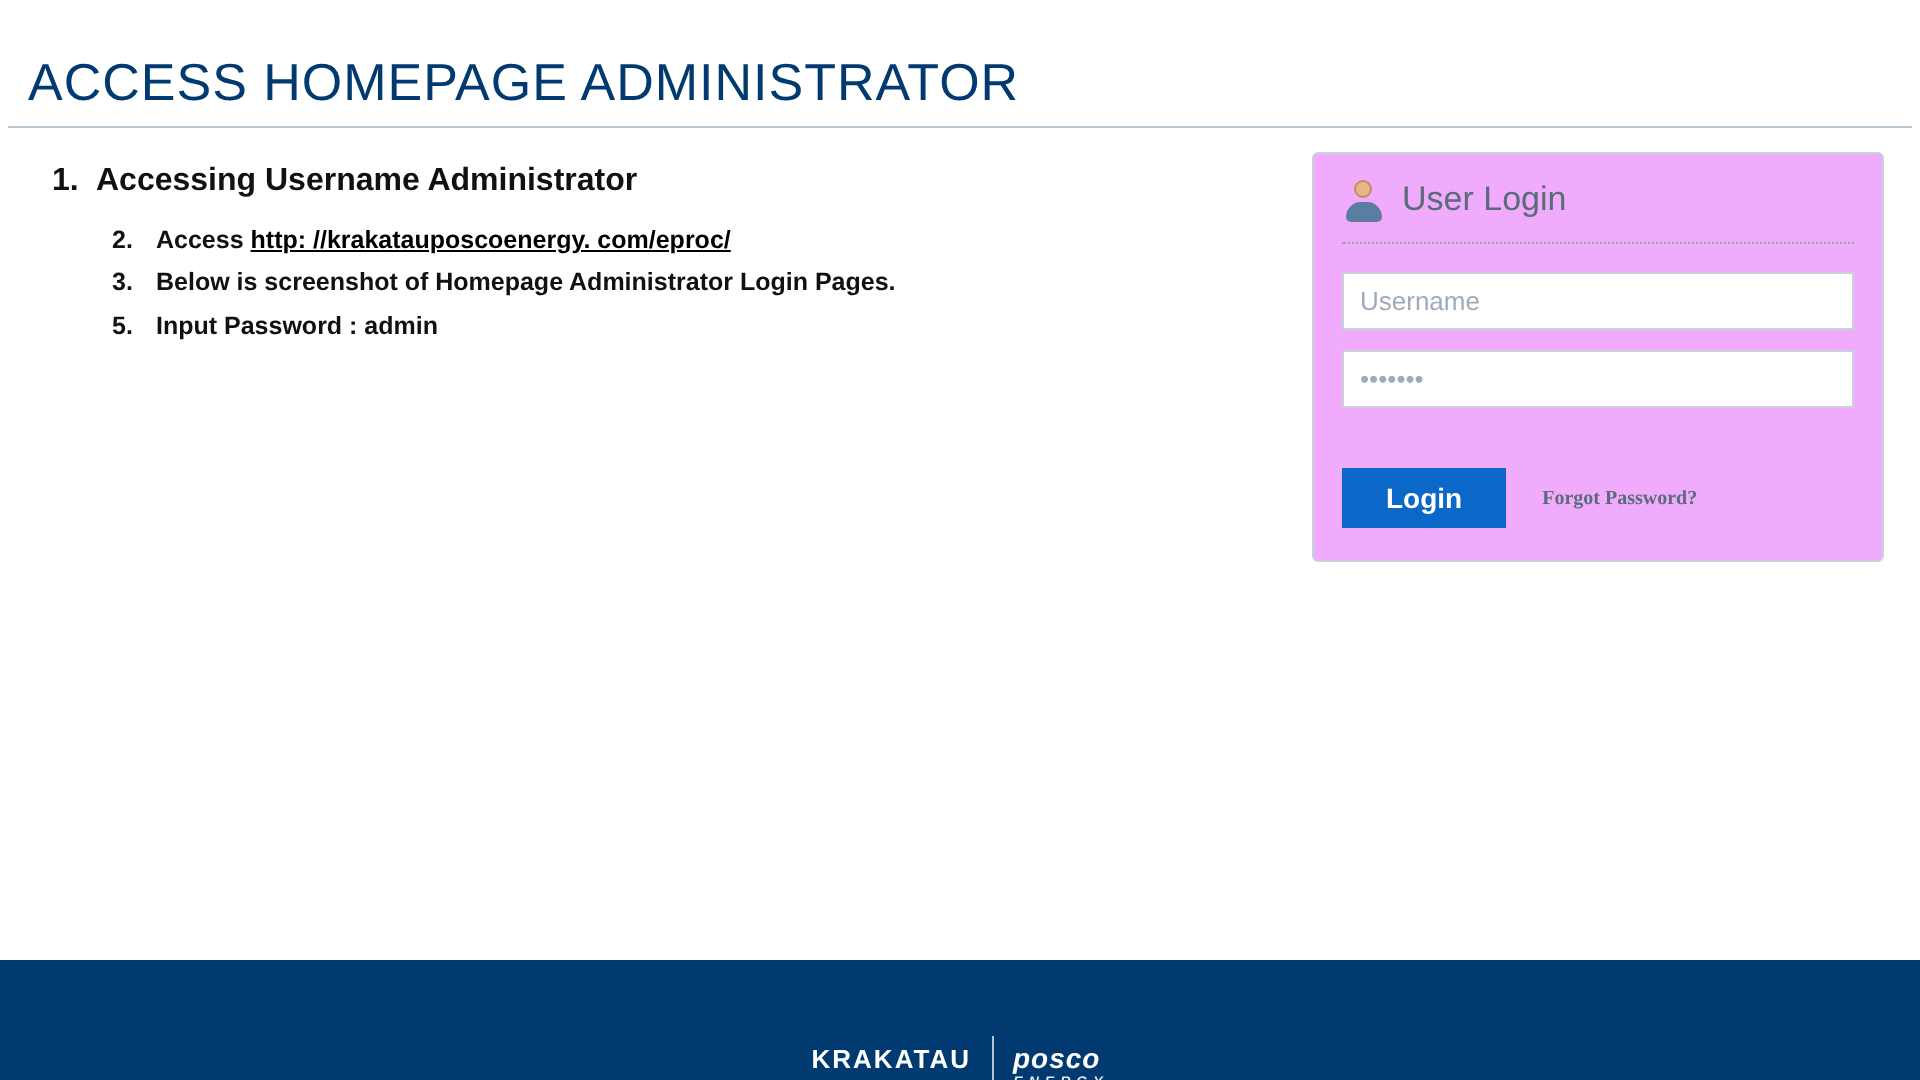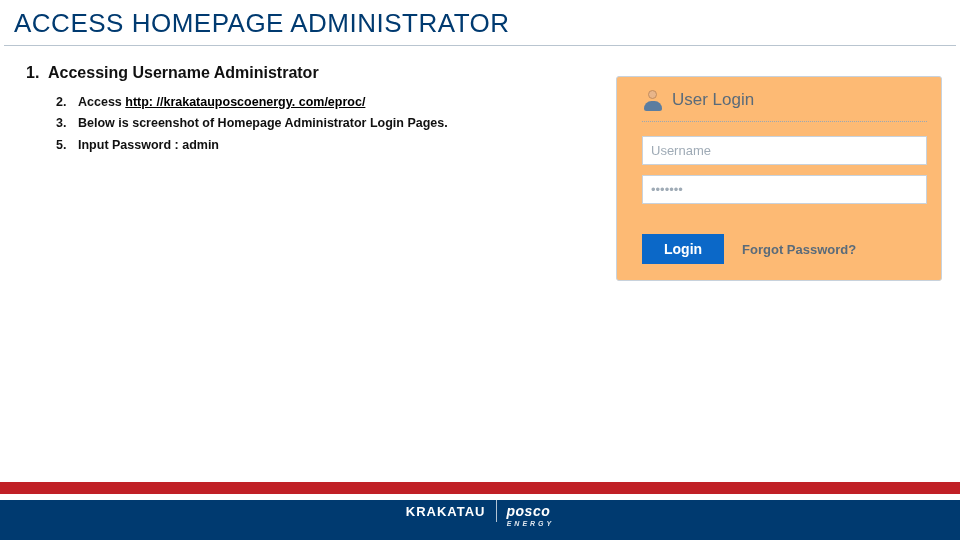--- a/index.html
+++ b/index.html
@@ -1,38 +1,38 @@
 <!DOCTYPE html>
 <html><head>
 <meta charset="utf-8">
 <style>
   * { box-sizing: border-box; margin: 0; padding: 0; }
   html, body { width: 960px; height: 540px; font-family: Arial, Helvetica, sans-serif; background:#fff; }
   .slide { position: relative; width: 960px; height: 540px; overflow:hidden; }
-  .title { color:#003a70; font-size:26px; font-weight:400; letter-spacing:0.5px; padding:8px 14px 6px 14px; }
+  .title { color:#003a70; font-size:26px; font-weight:400; letter-spacing:0.5px; padding:26px 14px 6px 14px; }
   .title-rule { height:1px; background:#b9c5d0; margin:0 4px; }
   .content { padding: 18px 14px 0 26px; display:flex; }
   .left { flex:1; }
   .section-head { font-weight:700; font-size:16px; color:#111; margin-bottom:10px; }
   .section-num { display:inline-block; width:22px; }
   .steps { list-style:none; padding-left:30px; }
   .steps li { font-size:12.5px; font-weight:700; color:#111; line-height:1.7; }
   .steps li .num { display:inline-block; width:22px; font-weight:700; }
   .steps a.url { color:#000; text-decoration:underline; font-weight:700; }
-  .login-card { position:absolute; right:18px; top:76px; width:326px; border:1px solid #c8d2dc; border-radius:3px; padding:12px 14px 16px 25px; background:#fdba74; }
+  .login-card { position:absolute; right:18px; top:76px; width:286px; border:1px solid #c8d2dc; border-radius:3px; padding:12px 14px 16px 14px; background:#f0abfc; }
   .login-head { display:flex; align-items:center; gap:8px; margin-bottom:10px; }
   .login-head .lbl { color:#5a6b7a; font-size:17px; font-weight:400; }
   .dotrule { border:none; border-top:1px dotted #9aa7b3; margin:4px 0 14px 0; }
   .field { width:100%; border:1px solid #c8d2dc; background:#fff; color:#9fabb6; font-size:13px; padding:6px 8px; margin-bottom:10px; }
   .login-row { display:flex; align-items:center; gap:18px; margin-top:20px; }
   .login-btn { background:#0b68c8; color:#fff; border:none; font-weight:700; font-size:14px; padding:7px 22px; cursor:pointer; }
-  .forgot { color:#5a6b7a; font-size:13px; font-weight:700; text-decoration:none; }
+  .forgot { color:#5a6b7a; font-size:10px; font-weight:700; text-decoration:none;font-family:Liberation Serif, serif; }
   
   .redbar { position:absolute; left:0; right:0; bottom:46px; height:12px; background:#c02026; }
-  .footer { position:absolute; left:0; right:0; bottom:0; height:40px; background:#003a70; display:flex; align-items:flex-start; justify-content:center; }
+  .footer { position:absolute; left:0; right:0; bottom:0; height:60px; background:#003a70; display:flex; align-items:flex-end; justify-content:center; }
   .brand { display:flex; align-items:center; color:#fff; gap:10px; }
   .brand .krakatau { font-weight:700; letter-spacing:1px; font-size:13px; }
   .brand .divider { width:1px; height:22px; background:rgba(255,255,255,0.7); }
   .brand .posco { font-style:italic; font-weight:700; font-size:14px; letter-spacing:0.5px; position:relative; padding-right:4px; }
   .brand .energy { font-size:7px; letter-spacing:3px; position:absolute; right:0; bottom:-8px; color:#dfe7ef; }
   
   .user-icon { width:22px; height:22px; position:relative; }
   .user-icon .head { position:absolute; left:6px; top:1px; width:9px; height:9px; border-radius:50%; background:#e8b58a; border:1px solid #c38d5e; }
   .user-icon .body { position:absolute; left:2px; bottom:0; width:18px; height:10px; border-radius:9px 9px 3px 3px; background:#5b7da0; }
 </style>

